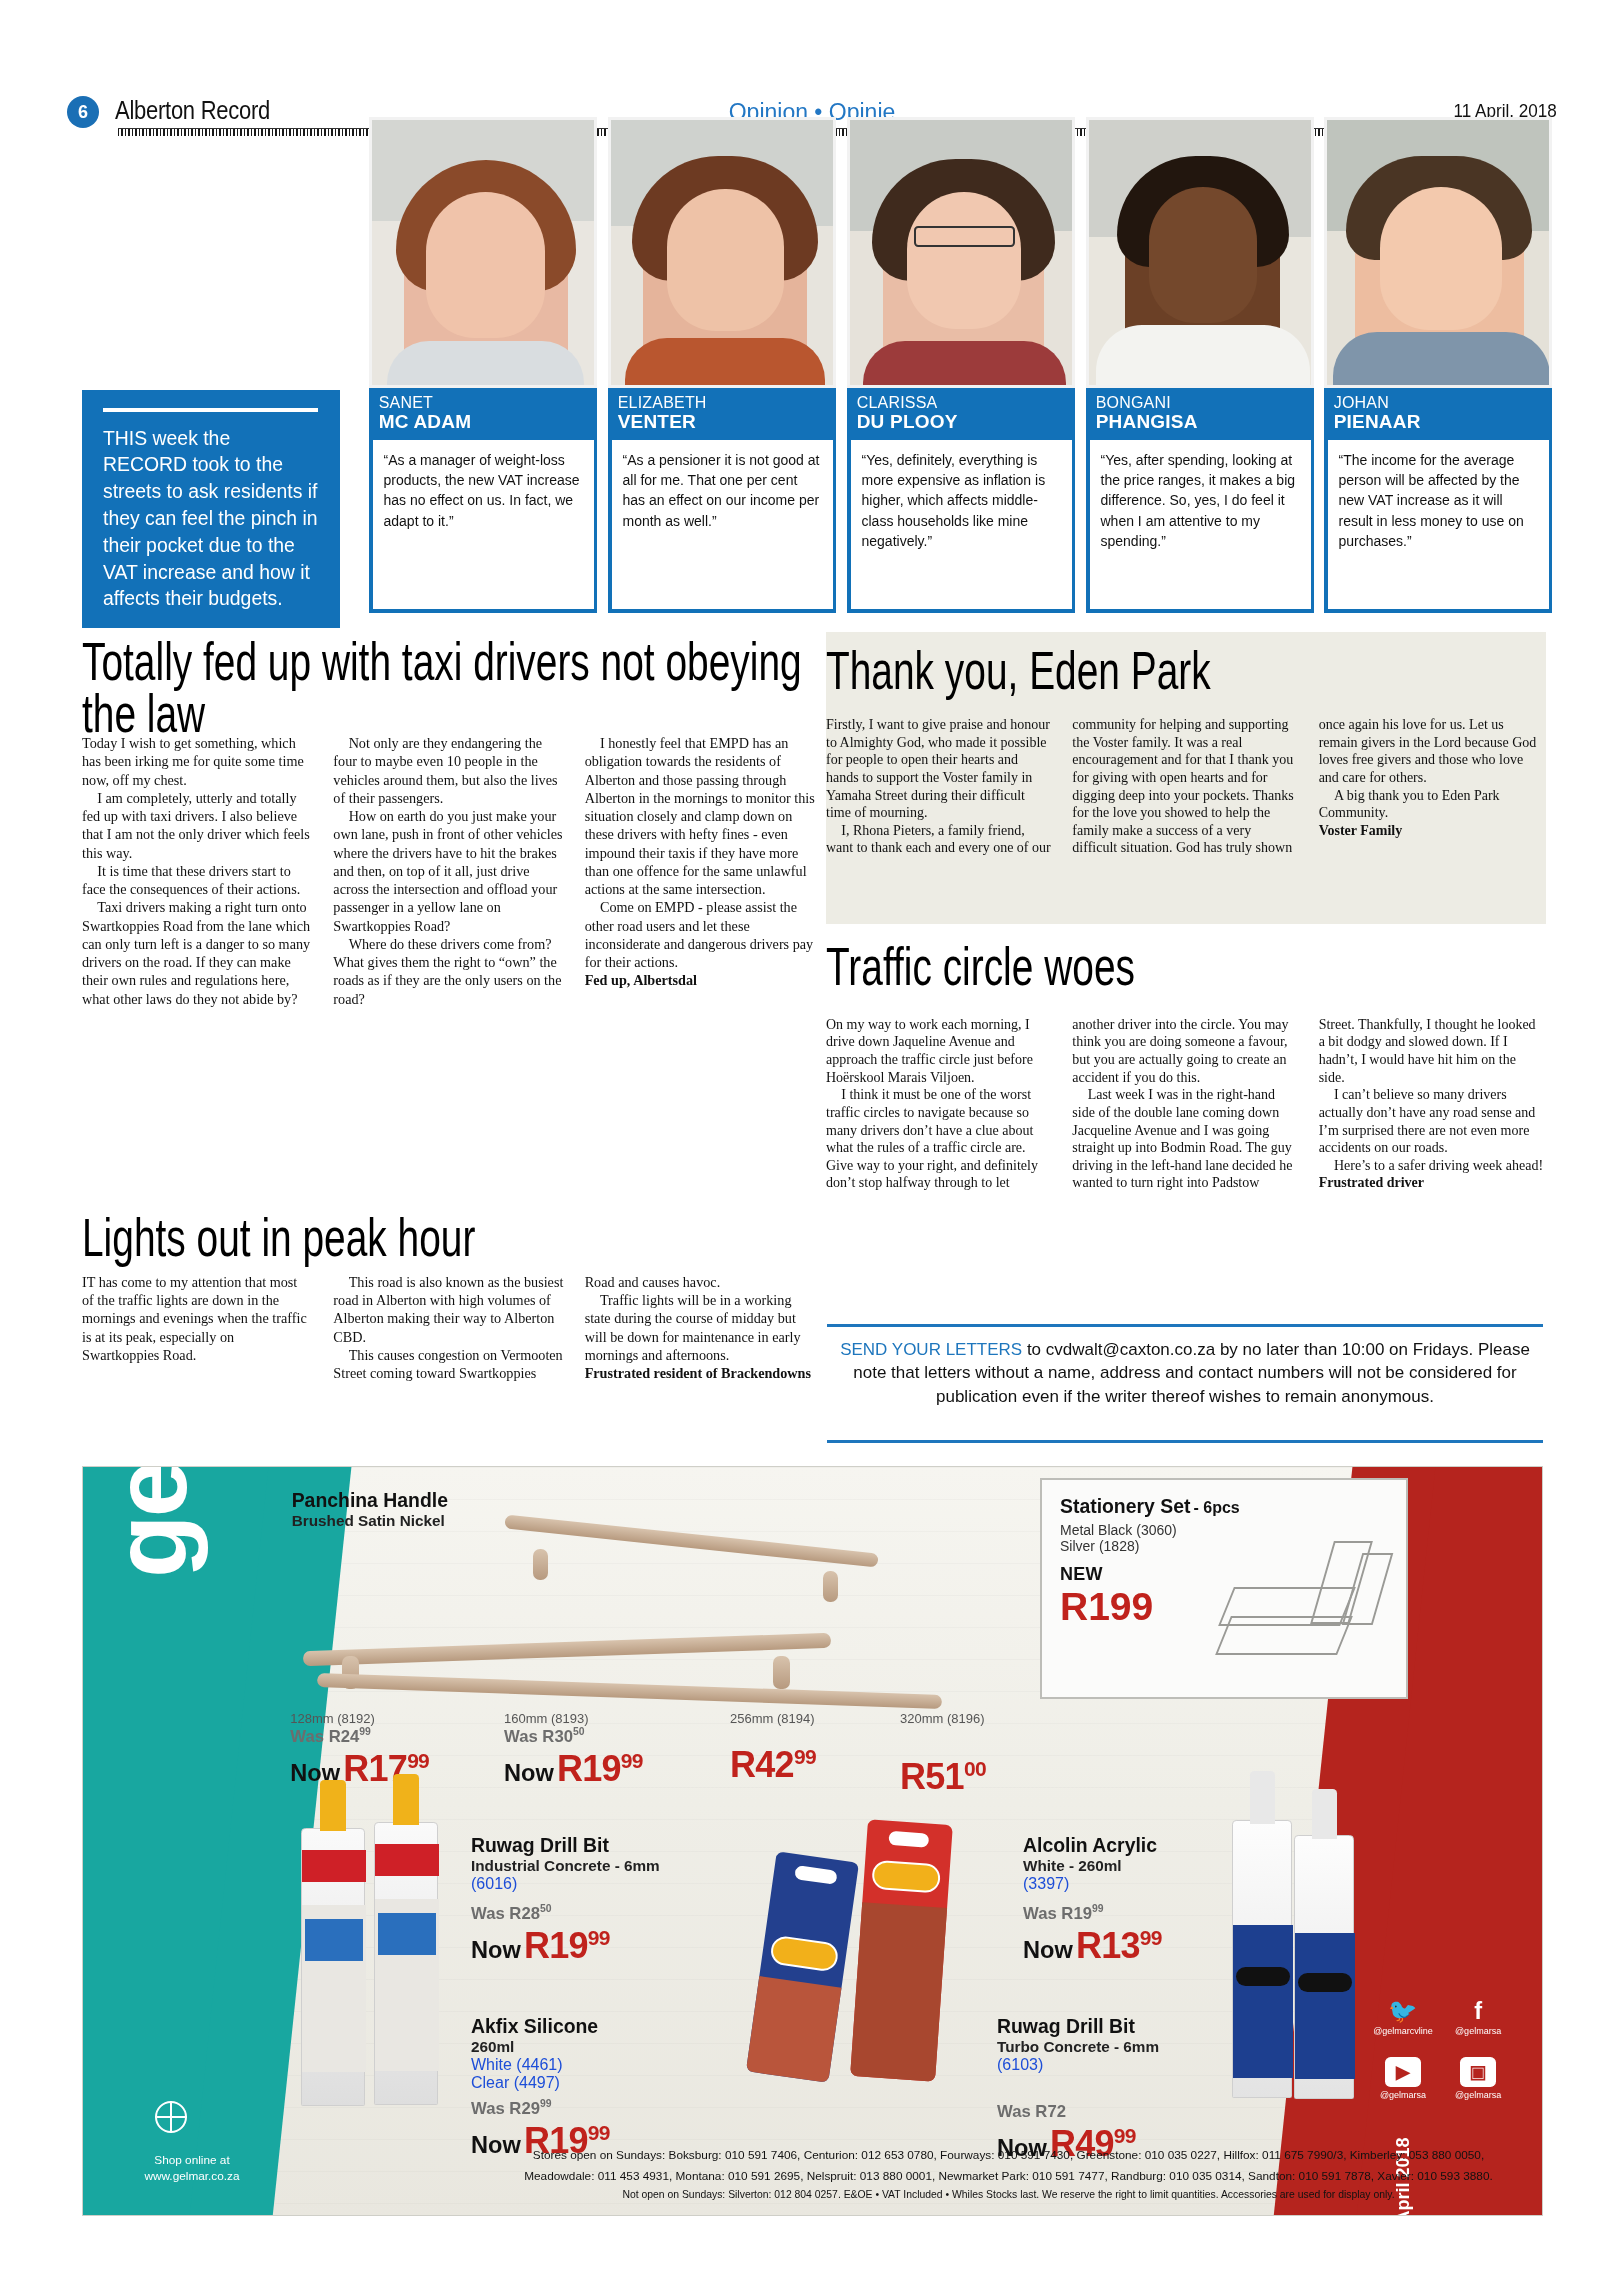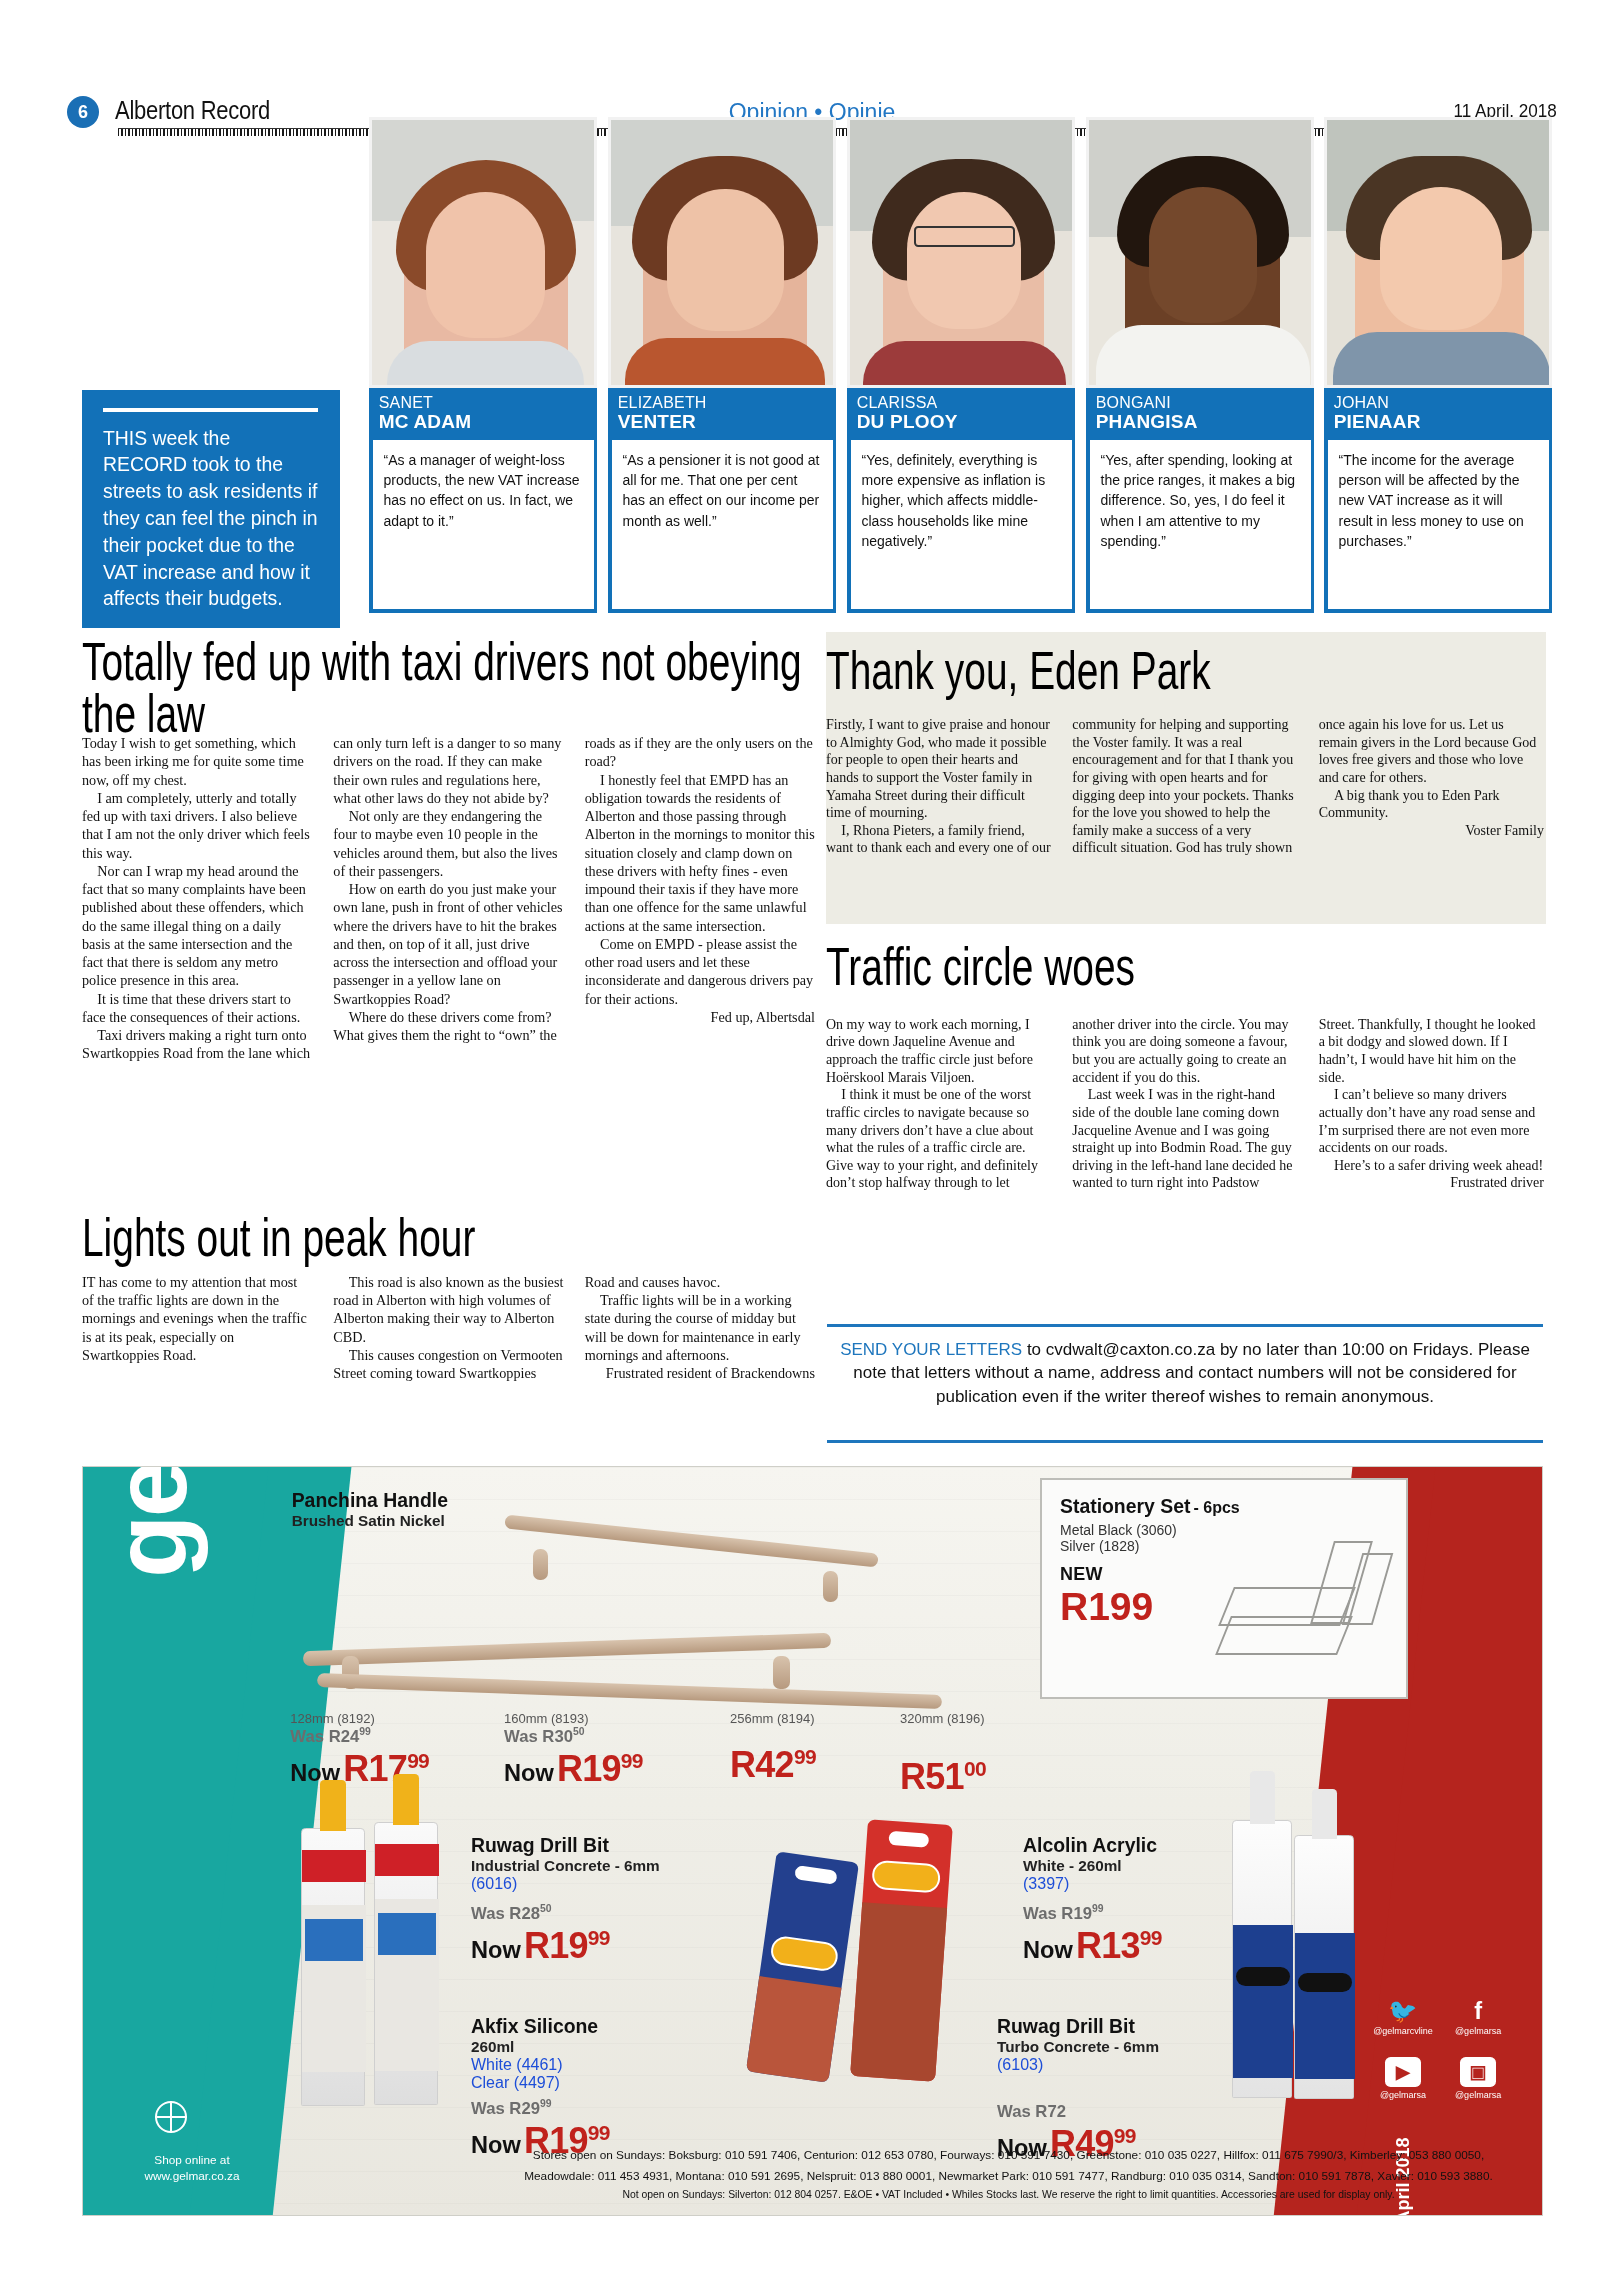--- a/index.html
+++ b/index.html
@@ -78,21 +78,21 @@
   .hl-mega.two-line { white-space: normal; }
   .hl-wrap { height: auto; }
 
   .cols3 {
     column-count: 3; column-gap: 21px;
     font-family: "Liberation Serif", serif;
     font-size: 14.2px; line-height: 1.285; color: #111; text-align: left;
   }
   .cols3 p { text-indent: 15.3px; margin: 0; }
   .cols3 p.first { text-indent: 0; }
-  .cols3 p.sig { font-weight: normal; text-indent: 0; text-align: right; }
+  .cols3 p.sig { font-weight: bold; text-indent: 0; }
 
   .cols3.tight { font-size: 14px; line-height: 1.26; }
 
   .eden-box {
     position: absolute; left: 826px; top: 632px; width: 720px; height: 292px;
     background: #edece4;
   }
 
   .send-box {
     position: absolute; left: 827px; top: 1324px; width: 716px; height: 119px;
@@ -304,21 +304,20 @@
 
   <div class="col-left">
 
     <div class="hl-wrap" style="height:94px;">
       <div class="hl-mega two-line" style="width:1018px;">Totally fed up with taxi drivers not obeying the law</div>
     </div>
 
     <div class="cols3" style="margin-top:4.2px;height:472px;">
       <p class="first">Today I wish to get something, which has been irking me for quite some time now, off my chest.</p>
       <p>I am completely, utterly and totally fed up with taxi drivers. I also believe that I am not the only driver which feels this way.</p>
-      <p>Nor can I wrap my head around the fact that so many complaints have been published about these offenders, which do the same illegal thing on a daily basis at the same intersection and the fact that there is seldom any metro police presence in this area.</p>
       <p>It is time that these drivers start to face the consequences of their actions.</p>
       <p>Taxi drivers making a right turn onto Swartkoppies Road from the lane which can only turn left is a danger to so many drivers on the road. If they can make their own rules and regulations here, what other laws do they not abide by?</p>
       <p>Not only are they endangering the four to maybe even 10 people in the vehicles around them, but also the lives of their passengers.</p>
       <p>How on earth do you just make your own lane, push in front of other vehicles where the drivers have to hit the brakes and then, on top of it all, just drive across the intersection and offload your passenger in a yellow lane on Swartkoppies Road?</p>
       <p>Where do these drivers come from? What gives them the right to “own” the roads as if they are the only users on the road?</p>
       <p>I honestly feel that EMPD has an obligation towards the residents of Alberton and those passing through Alberton in the mornings to monitor this situation closely and clamp down on these drivers with hefty fines - even impound their taxis if they have more than one offence for the same unlawful actions at the same intersection.</p>
       <p>Come on EMPD - please assist the other road users and let these inconsiderate and dangerous drivers pay for their actions.</p>
       <p class="sig">Fed up, Albertsdal</p>
     </div>
 

